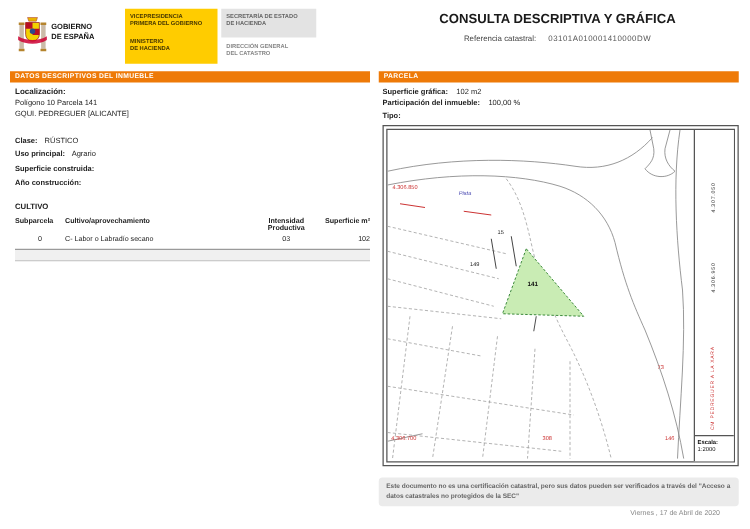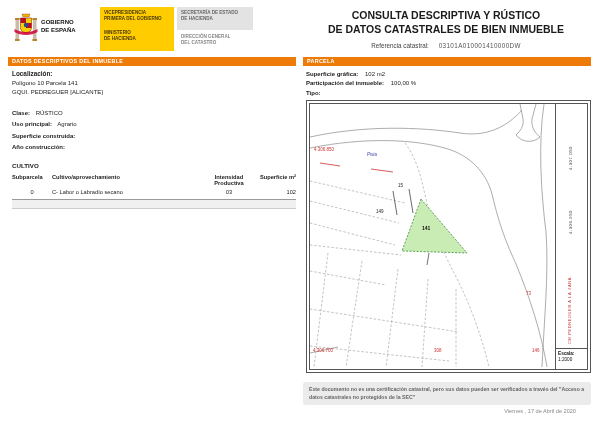--- a/index.html
+++ b/index.html
@@ -103,22 +103,21 @@
   </div>
 
   <div class="office-block">
     <div class="ob-top">SECRETARÍA DE ESTADO
 DE HACIENDA</div>
     <div class="ob-bottom">DIRECCIÓN GENERAL
 DEL CATASTRO</div>
   </div>
 
   <div class="title-block">
-    <div class="title-line">CONSULTA DESCRIPTIVA Y RÚSTICO</div>
-    <div class="title-line">DE DATOS CATASTRALES DE BIEN INMUEBLE</div>
+    <div class="title-line">CONSULTA DESCRIPTIVA Y GRÁFICA</div>
     <div class="ref-row">
       <span class="lbl">Referencia catastral:</span>
       <span class="val">03101A010001410000DW</span>
     </div>
   </div>
 
   <div class="bar bar-left">DATOS DESCRIPTIVOS DEL INMUEBLE</div>
   <div class="bar bar-right">PARCELA</div>
 
   <div class="lp">

